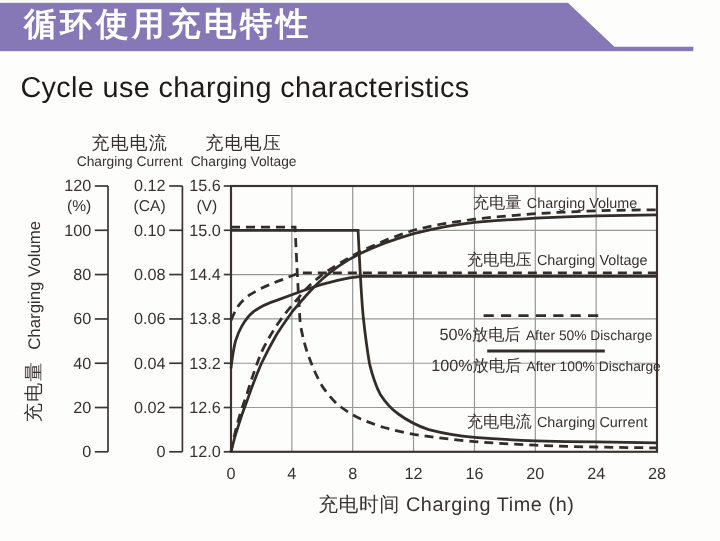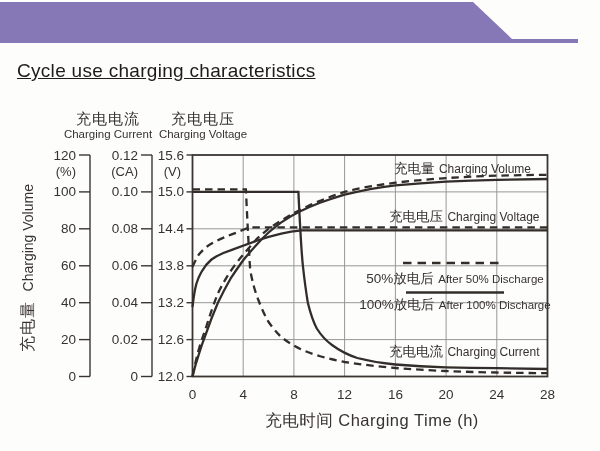--- a/index.html
+++ b/index.html
@@ -12,21 +12,21 @@
     background:#8678b6;
     -webkit-clip-path:polygon(0 0,473px 0,512px 37px,578px 37px,578px 41px,0 41px);
     clip-path:polygon(0 0,473px 0,512px 37px,578px 37px,578px 41px,0 41px);
   }
   .banner-title{
     position:absolute;left:20px;top:2px;
     font-size:27px;font-weight:bold;color:#ffffff;letter-spacing:3px;line-height:36px;
   }
   .subtitle{
     position:absolute;left:17px;top:60px;
-    font-size:19px;color:#1e1b19;letter-spacing:0.3px;text-decoration:underline;
+    font-size:24px;color:#1e1b19;letter-spacing:0.3px;
   }
   svg{position:absolute;left:0;top:0;}
   text{fill:#37322f;}
   .tick{font-size:13.5px;}
   .unit{font-size:13px;}
   .hdr-zh{font-size:15px;letter-spacing:1px;}
   .hdr-en{font-size:11.5px;}
   .side-zh{font-size:16px;letter-spacing:1px;}
   .side-en{font-size:14px;}
   .xlabel{font-size:16.5px;letter-spacing:0.5px;}
@@ -34,20 +34,21 @@
   .clbl-en{font-size:12px;}
   .leg-zh{font-size:13.5px;}
   .leg-en{font-size:11.5px;}
 </style>
 </head>
 <body>
 
 <div class="stage">
 
   <div class="banner"></div>
+  <div class="banner-title">循环使用充电特性</div>
   <div class="subtitle">Cycle use charging characteristics</div>
 
   <svg width="600" height="451" viewBox="0 0 600 451">
 
     <g stroke="#979797" stroke-width="1" fill="none">
       <line x1="243.2" y1="155" x2="243.2" y2="376.5"></line>
       <line x1="293.9" y1="155" x2="293.9" y2="376.5"></line>
       <line x1="344.6" y1="155" x2="344.6" y2="376.5"></line>
       <line x1="395.4" y1="155" x2="395.4" y2="376.5"></line>
       <line x1="446.1" y1="155" x2="446.1" y2="376.5"></line>

